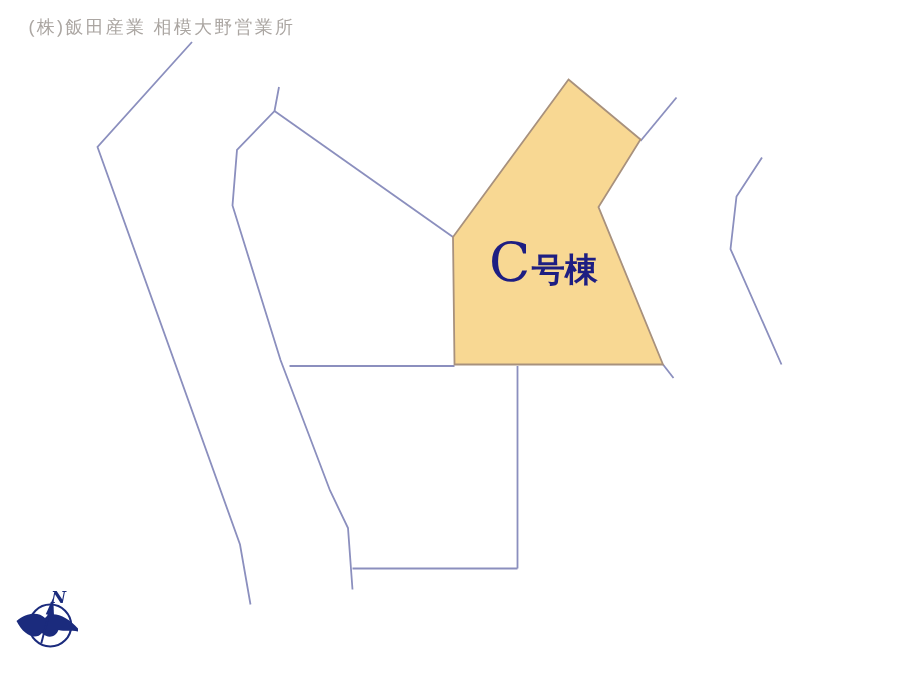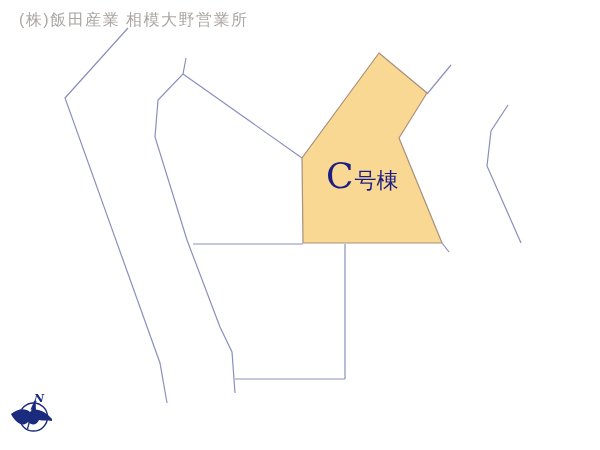--- a/index.html
+++ b/index.html
@@ -5,37 +5,37 @@
   html,body{margin:0;padding:0;background:#ffffff;}
   body{width:600px;height:450px;overflow:hidden;}
   .canvas{
     position:relative;width:600px;height:450px;
     font-family:"Liberation Sans","DejaVu Sans",sans-serif;
     background:#ffffff;
   }
   #map-svg{position:absolute;left:0;top:0;}
   .header{
     position:absolute;left:19px;top:10px;
-    font-size:16px;letter-spacing:1.5px;
+    font-size:12px;letter-spacing:1.5px;
     color:var(--header-text,#aba6a2);
     white-space:nowrap;
     font-weight:400;
   }
   .lot-label{
     position:absolute;left:326px;top:158px;
     display:flex;align-items:baseline;
     color:var(--lot-label,#1e1e82);
     white-space:nowrap;
   }
   .lot-letter{
     font-family:"DejaVu Serif","Liberation Serif",serif;
     font-size:36px;line-height:1;font-weight:500;
   }
   .lot-suffix{
-    font-size:22px;line-height:1;font-weight:400;margin-left:1px;
+    font-size:22px;line-height:1;font-weight:700;margin-left:1px;
   }
   .compass-n{
     font-family:"DejaVu Serif","Liberation Serif",serif;
     font-size:11px;font-style:italic;font-weight:600;
   }
 </style>
 </head>
 <body>
 
 <div class="canvas">

